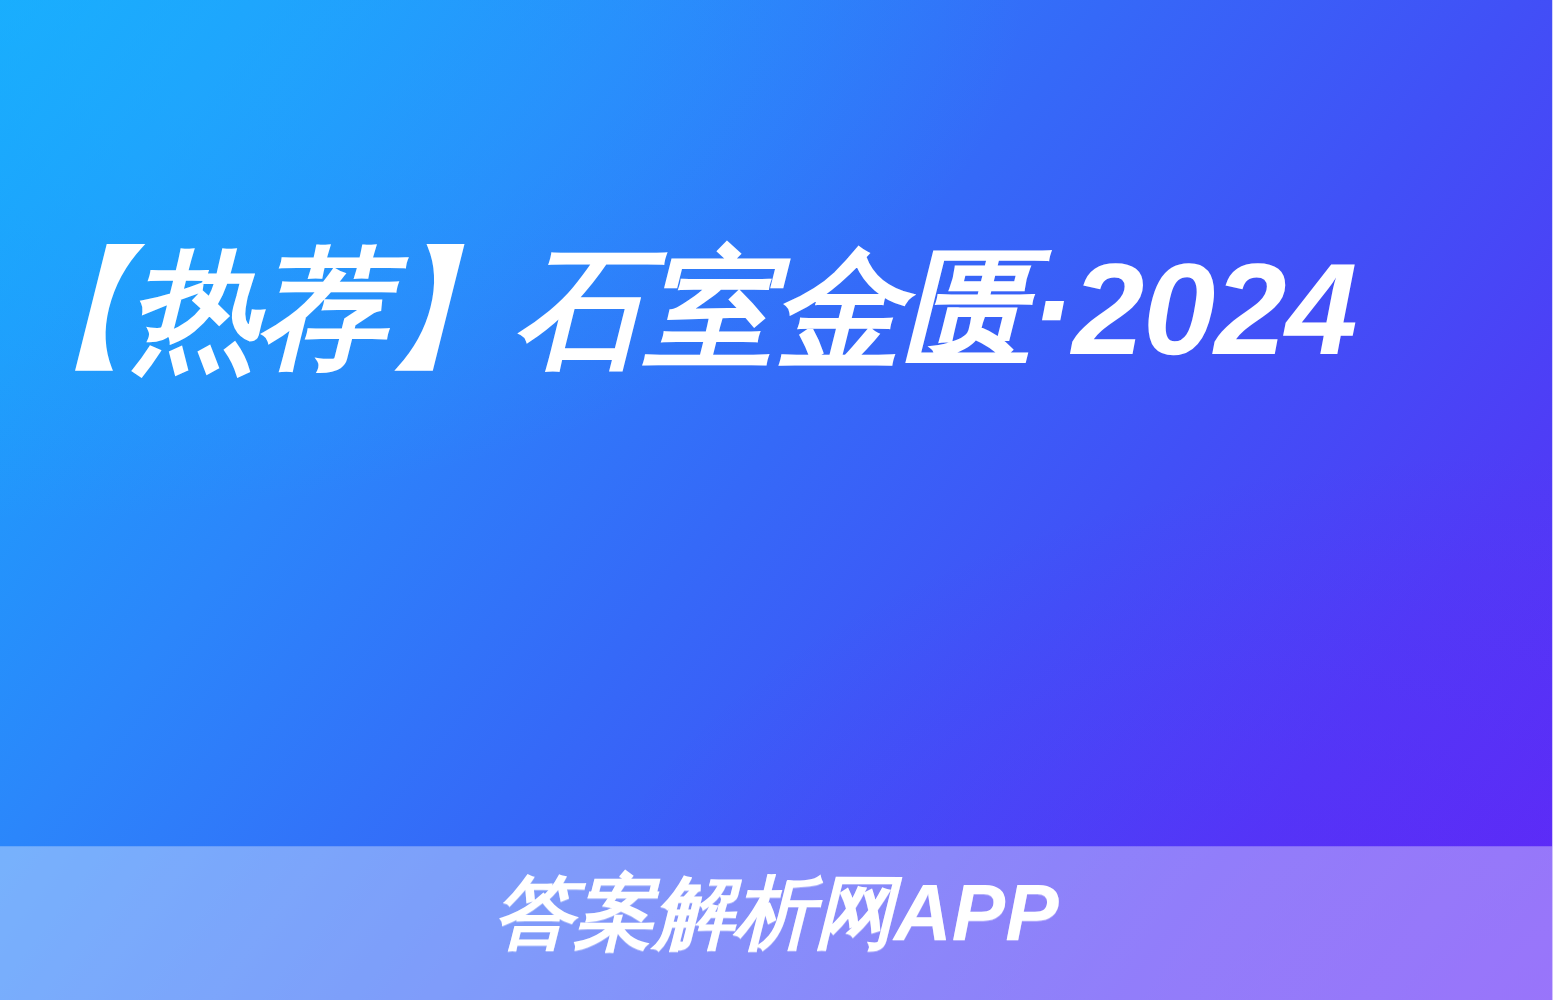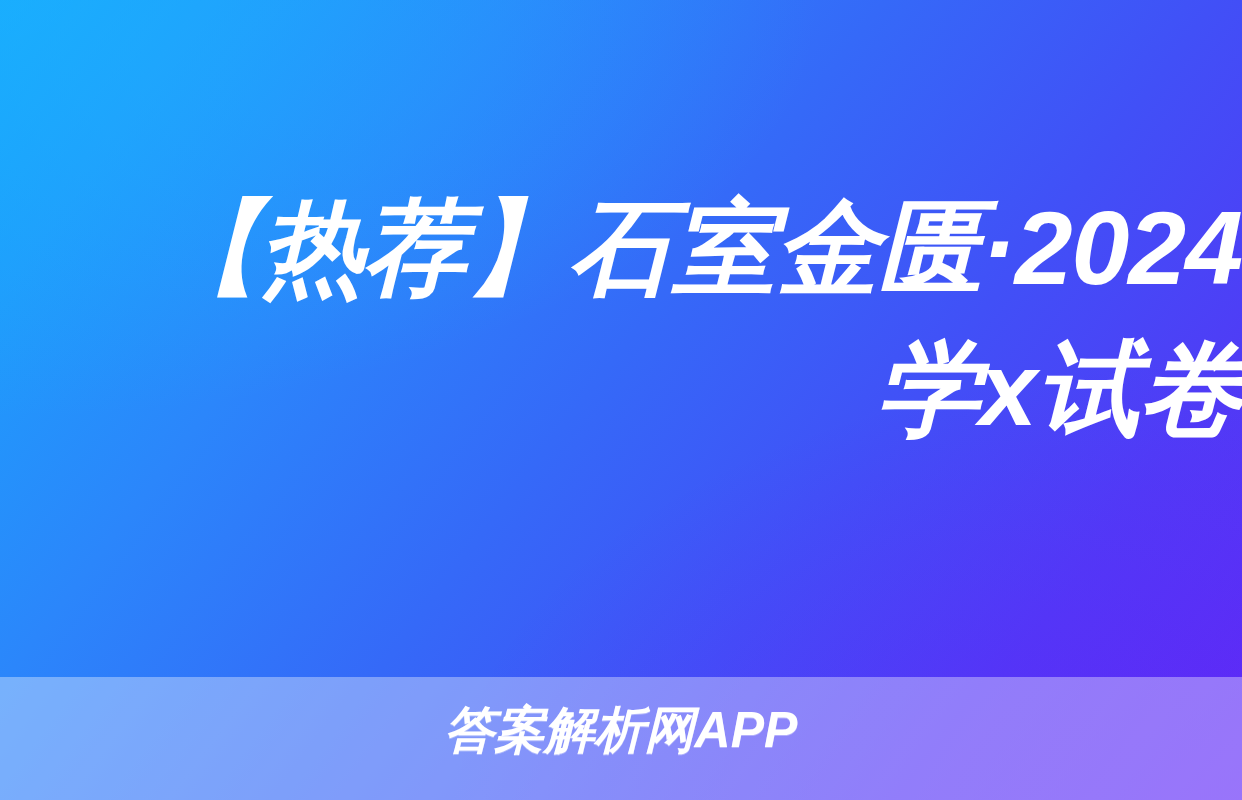--- a/index.html
+++ b/index.html
@@ -35,21 +35,21 @@
       radial-gradient(120% 95% at 0% 0%, rgba(30,180,255,0.55) 0%, rgba(30,180,255,0) 55%),
       radial-gradient(110% 95% at 100% 100%, rgba(100,30,250,0.45) 0%, rgba(100,30,250,0) 58%);
     pointer-events: none;
   }
 
   .headline {
     position: absolute;
     left: 0;
     right: 0;
     top: 178px;
-    text-align: right;
+    text-align: left;
     color: #ffffff;
     font-size: 104px;
     line-height: 141px;
     font-weight: 700;
     font-style: italic;
     letter-spacing: -1px;
     white-space: nowrap;
     z-index: 3;
   }
   .headline-line {
@@ -65,36 +65,35 @@
     background: rgba(255, 255, 255, 0.36);
     z-index: 4;
     display: flex;
     align-items: flex-start;
     justify-content: center;
   }
 
   .watermark {
     margin-top: 26px;
     color: #ffffff;
-    font-size: 50px;
+    font-size: 64px;
     line-height: 54px;
     font-weight: 700;
     font-style: italic;
     letter-spacing: 0px;
     white-space: nowrap;
     text-shadow: 0 1px 0 rgba(255,255,255,0.35);
   }
 </style>
 </head>
 <body>
 
 <div class="poster">
 
   <div class="headline">
     <span class="headline-line">【热荐】石室金匮·2024</span>
-    <span class="headline-line">学x试卷</span>
   </div>
 
   <div class="footer-band">
     <span class="watermark">答案解析网APP</span>
   </div>
 
 </div>
 
 </body></html>

